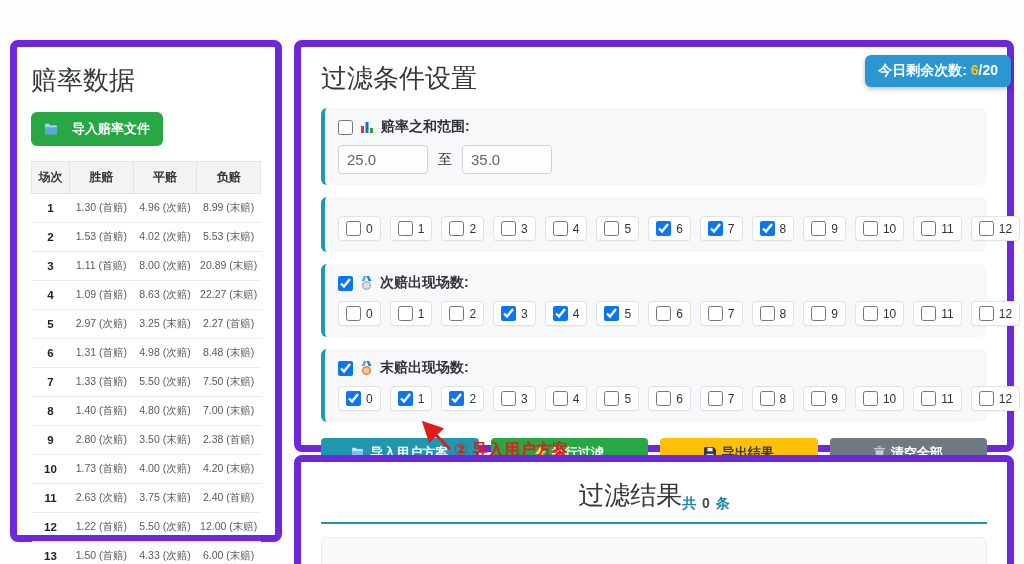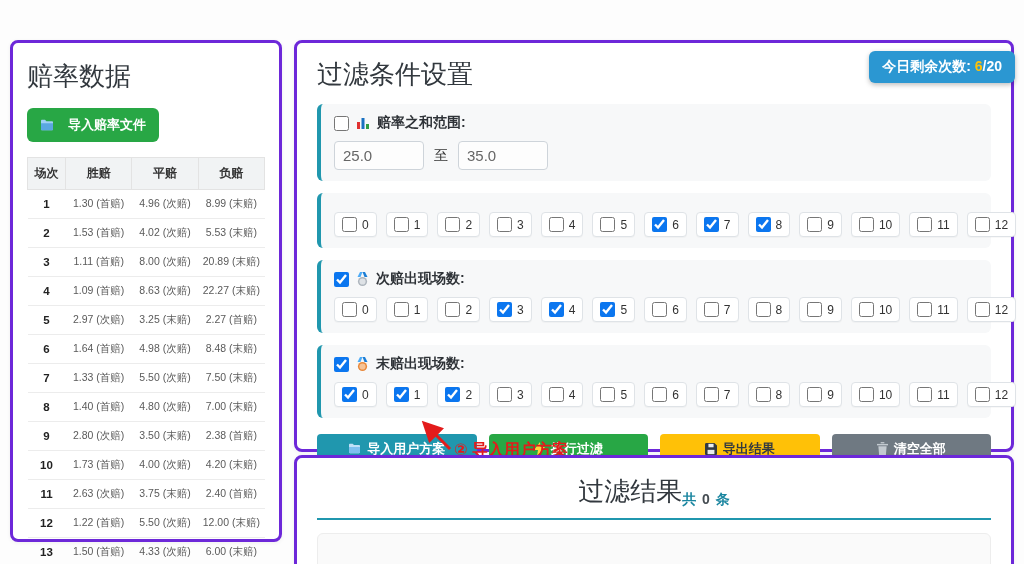--- a/index.html
+++ b/index.html
@@ -3,21 +3,21 @@
 <meta charset="utf-8">
 <style>
   * { margin:0; padding:0; box-sizing:border-box; }
   html,body { width:1024px; height:564px; background:#fff; overflow:hidden;
     font-family:"Liberation Sans","DejaVu Sans",sans-serif; }
   .stage { position:relative; width:1024px; height:564px; background:#fdfdfd; }
 
   .toast { position:absolute; top:4px; left:0; width:100%; text-align:center;
     font-size:14px; font-weight:bold; color:#121212; }
 
-  .card { position:absolute; background:#fff; border:3px solid #6d28d9; border-radius:8px;
+  .card { position:absolute; background:#fff; border:7px solid #6d28d9; border-radius:8px;
     box-shadow:0 1px 4px rgba(0,0,0,.06); }
   .card h2 { font-size:26px; font-weight:400; color:#32383e; }
 
   
   .odds-card { left:10px; top:40px; width:272px; height:502px; padding:16px 14px; }
   .import-btn { margin-top:14px; display:inline-flex; align-items:center; gap:14px;
     background:#28a745; color:#fff; border:none; border-radius:6px;
     padding:8px 13px; font-size:13px; font-weight:bold; cursor:pointer; }
   .odds-table { margin-top:15px; width:100%; border-collapse:collapse; table-layout:fixed; }
   .odds-table th { background:#f1f3f4; border:1px solid #e3e3e3; font-size:12px;
@@ -132,21 +132,21 @@
             <td>22.27 (末赔)</td>
           </tr>
           <tr>
             <td class="col-num">5</td>
             <td>2.97 (次赔)</td>
             <td>3.25 (末赔)</td>
             <td>2.27 (首赔)</td>
           </tr>
           <tr>
             <td class="col-num">6</td>
-            <td>1.64 (首赔)</td>
+            <td>1.31 (首赔)</td>
             <td>4.98 (次赔)</td>
             <td>8.48 (末赔)</td>
           </tr>
           <tr>
             <td class="col-num">7</td>
             <td>1.33 (首赔)</td>
             <td>5.50 (次赔)</td>
             <td>7.50 (末赔)</td>
           </tr>
           <tr>

